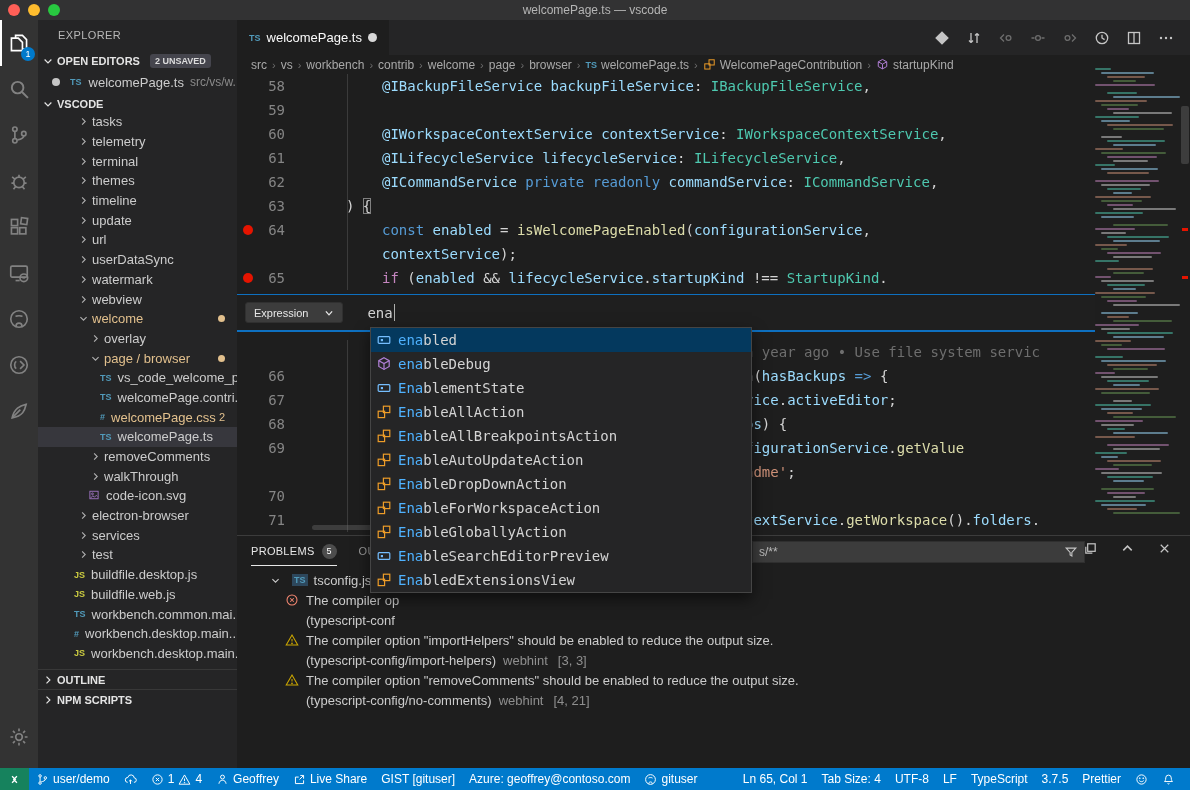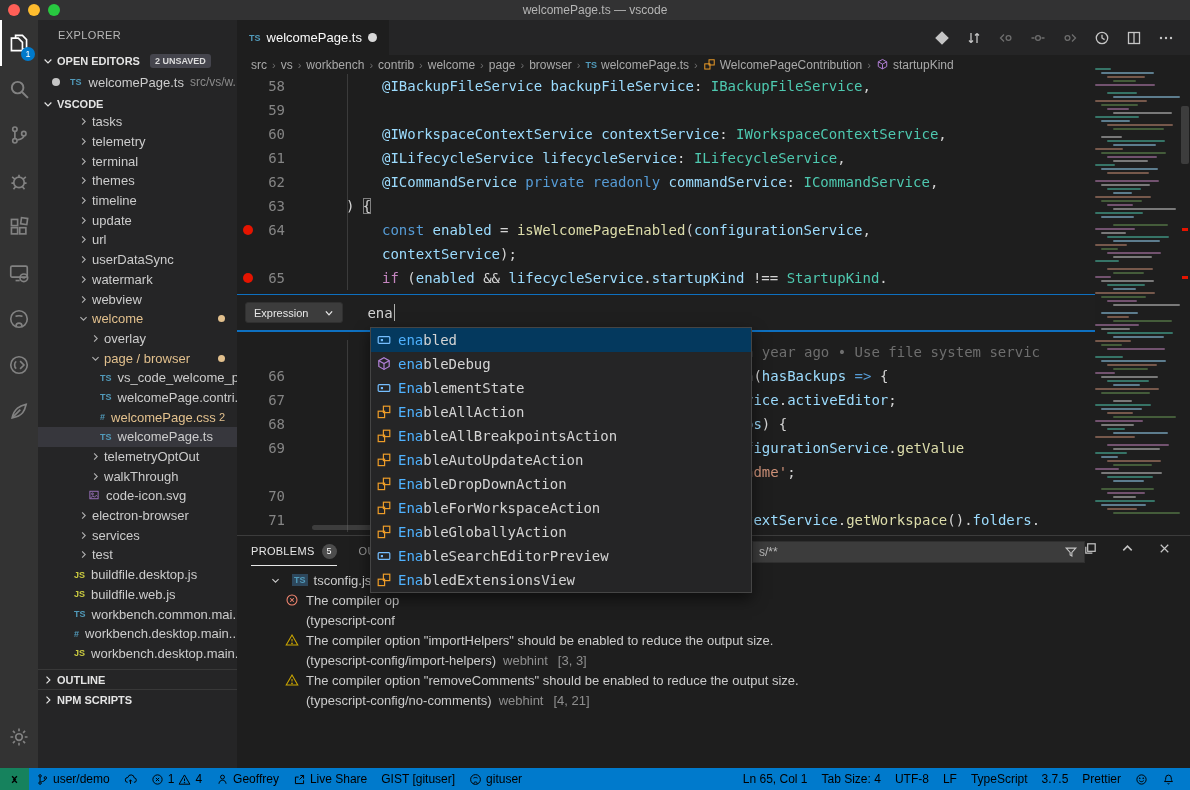--- a/index.html
+++ b/index.html
@@ -106,21 +106,21 @@
   #panel-actions{position:absolute;right:18px;top:5px;display:flex;gap:22px;color:#c5c5c5;}
   #panel-actions .ic svg{width:15px;height:15px;}
   .prow{height:20px;display:flex;align-items:center;font-size:13px;color:#cccccc;white-space:nowrap;cursor:pointer;}
   .prow .ic{margin-right:7px;} .prow .ic svg{width:14px;height:14px;}
   .prow .chev svg{width:11px;height:11px;}
   .perr{color:#f48771;} .pwarn{color:#cca700;}
   .pdim{color:#8f8f8f;margin-left:7px;} .ppos{color:#8f8f8f;margin-left:10px;}
   .pindent{width:48px;flex:none;} .pindent2{width:33px;flex:none;}
 
   
-  #statusbar{position:absolute;left:0;top:768px;width:1190px;height:22px;background:#007acc;display:flex;align-items:center;color:#000000;font-size:12px;}
+  #statusbar{position:absolute;left:0;top:768px;width:1190px;height:22px;background:#007acc;display:flex;align-items:center;color:#ffffff;font-size:12px;}
   #remote{background:#16825d;height:22px;padding:0 8px;display:flex;align-items:center;cursor:pointer;}
   #remote svg{width:13px;height:13px;}
   .sitem{display:flex;align-items:center;gap:4px;padding:0 7px;height:22px;cursor:pointer;white-space:nowrap;}
   .sitem svg{width:13px;height:13px;}
   #sb-right{margin-left:auto;display:flex;align-items:center;margin-right:8px;}
 </style>
 </head>
 <body>
 
 <div class="abs" id="titlebar">
@@ -390,21 +390,21 @@
         <span class="ficon ts">TS</span>
         <span class="tlabel">welcomePage.ts</span>
       </div>
       <div class="trow">
         <span class="tind" style="width: 52px;"></span>
         <span class="ic tchev">
           <svg viewBox="0 0 16 16" fill="none" stroke="currentColor" stroke-width="1.6">
             <path d="M6 3.5L10.5 8 6 12.5"></path>
           </svg>
         </span>
-        <span class="tlabel">telemetryOptOut</span>
+        <span class="tlabel">removeComments</span>
       </div>
       <div class="trow">
         <span class="tind" style="width: 52px;"></span>
         <span class="ic tchev">
           <svg viewBox="0 0 16 16" fill="none" stroke="currentColor" stroke-width="1.6">
             <path d="M6 3.5L10.5 8 6 12.5"></path>
           </svg>
         </span>
         <span class="tlabel">walkThrough</span>
       </div>
@@ -1028,20 +1028,23 @@
             <path d="M13 9v4H3V5h4"></path>
             <path d="M9 3h4v4M13 3L8 8"></path>
           </svg>
         </span>
         <span>Live Share</span>
       </span>
       <span class="sitem">
         <span>GIST [gituser]</span>
       </span>
       <span class="sitem">
+        <span>Azure: geoffrey@contoso.com</span>
+      </span>
+      <span class="sitem">
         <span class="ic ">
           <svg viewBox="0 0 16 16" fill="none" stroke="currentColor" stroke-width="1.2">
             <circle cx="8" cy="8" r="6"></circle>
             <path d="M5.8 13.4c0-1.3.6-2.4 2.2-2.4s2.2 1.1 2.2 2.4M5.5 6.2c.6-.8 4.4-.8 5 0M5.9 8.1h.01M10.1 8.1h.01"></path>
           </svg>
         </span>
         <span>gituser</span>
       </span>
     </div>
   <div id="sb-right">

